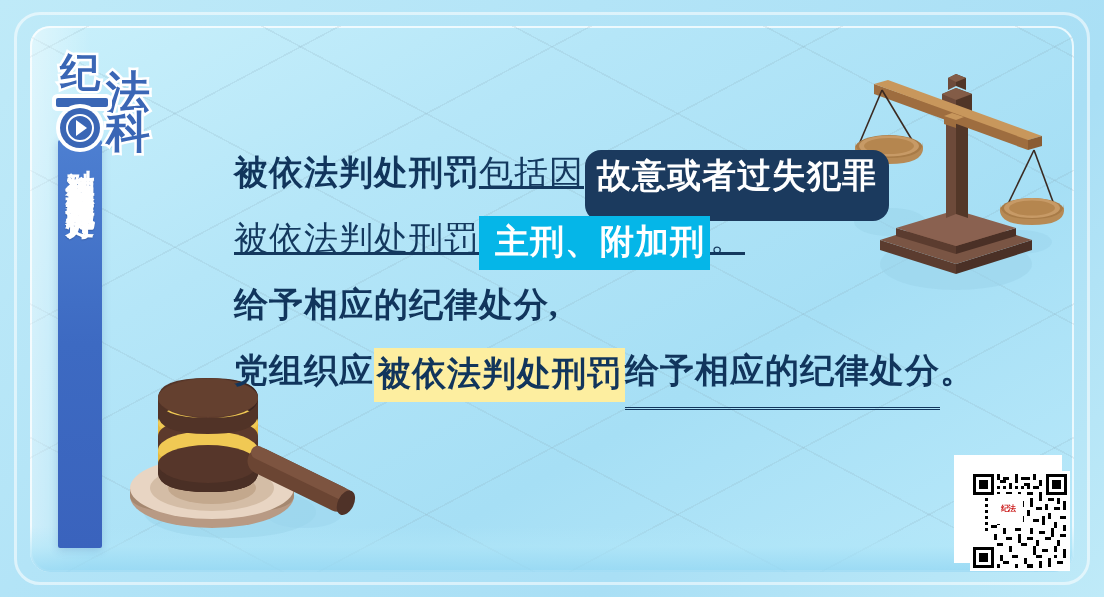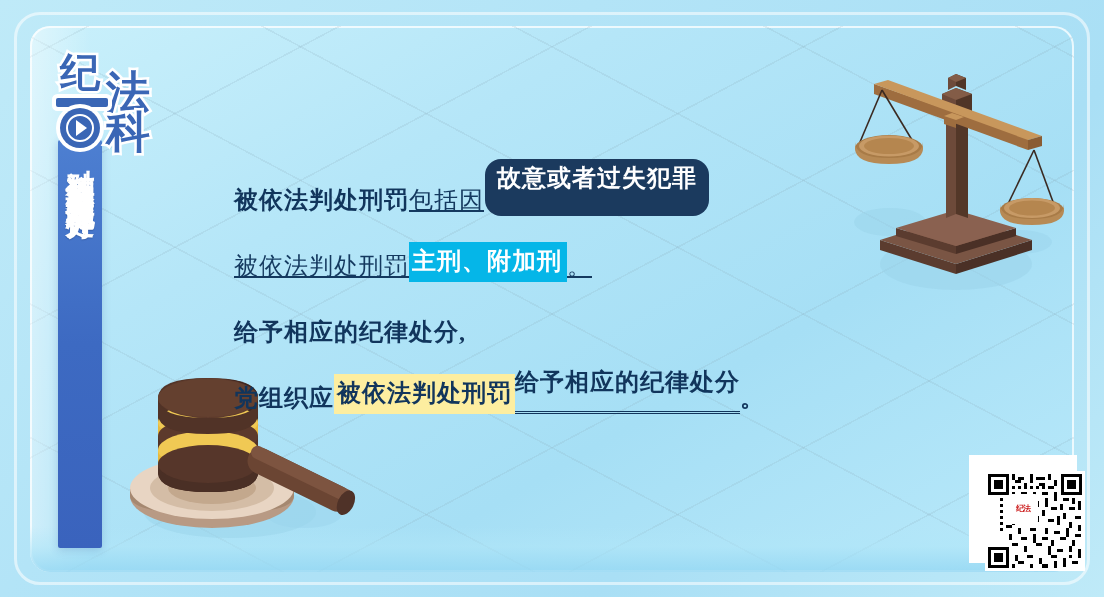--- a/index.html
+++ b/index.html
@@ -147,24 +147,24 @@
   
   .body-text {
     position: absolute;
     left: 234px; top: 150px;
     width: 640px;
     z-index: 10;
   }
   .tline {
     height: 66px;
     display: flex;
-    align-items: flex-end;
+    align-items: flex-start;
     white-space: nowrap;
     font-family: "Liberation Serif", "DejaVu Serif", serif;
-    font-size: 24px;
+    font-size: 34px;
     color: #11355c;
   }
   .seg-bold {
     font-weight: 700;
     color: #11355c;
     letter-spacing: 1px;
   }
   .seg-normal {
     font-weight: 400;
     color: #14395f;
@@ -177,21 +177,21 @@
     background: #1b3a5e;
     border-radius: 16px;
     padding: 3px 12px 22px 12px;
     letter-spacing: 1px;
     margin: 0 1px;
   }
   .seg-cyan {
     font-weight: 700;
     color: #ffffff;
     background: #05b6e8;
-    padding: 3px 5px 5px 3px;
+    padding: 3px 5px 5px 16px;
     letter-spacing: 1px;
   }
   .seg-yellow {
     font-weight: 700;
     color: #11355c;
     background: #fdeea0;
     padding: 3px 3px 5px 3px;
     letter-spacing: 1px;
   }
   .seg-dunderline {
@@ -219,21 +219,20 @@
 
   
   .qr-wrap {
     position: absolute;
     left: 954px; top: 455px;
     width: 108px; height: 108px;
     background: #ffffff;
     padding: 16px;
     box-sizing: border-box;
     z-index: 12;
-    margin-left: 15px;
   }
   .qr-canvas {
     position: relative;
     width: 100%; height: 100%;
   }
   .qr-logo {
     position: absolute;
     left: 50%; top: 50%;
     transform: translate(-50%, -50%);
     width: 30px; height: 30px;

